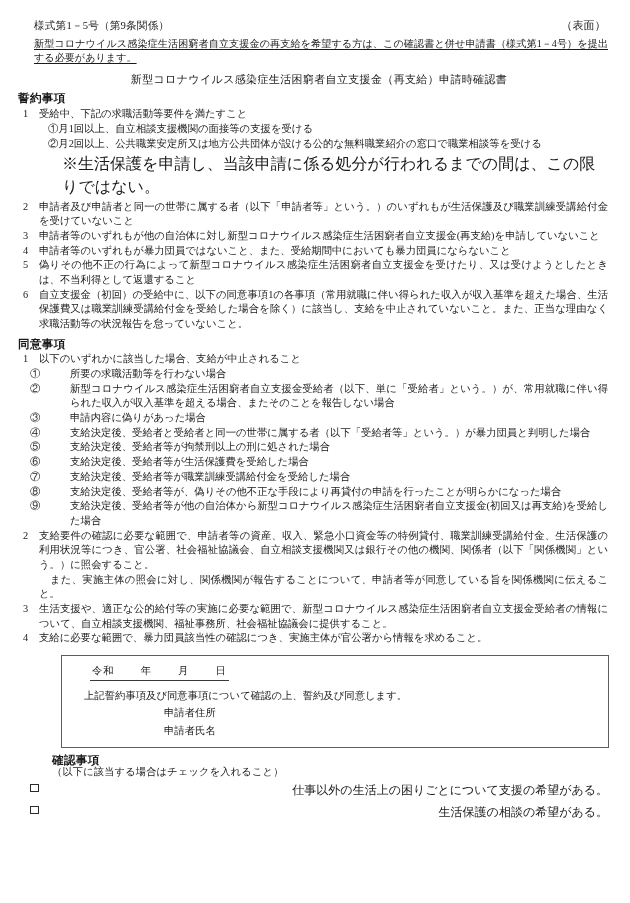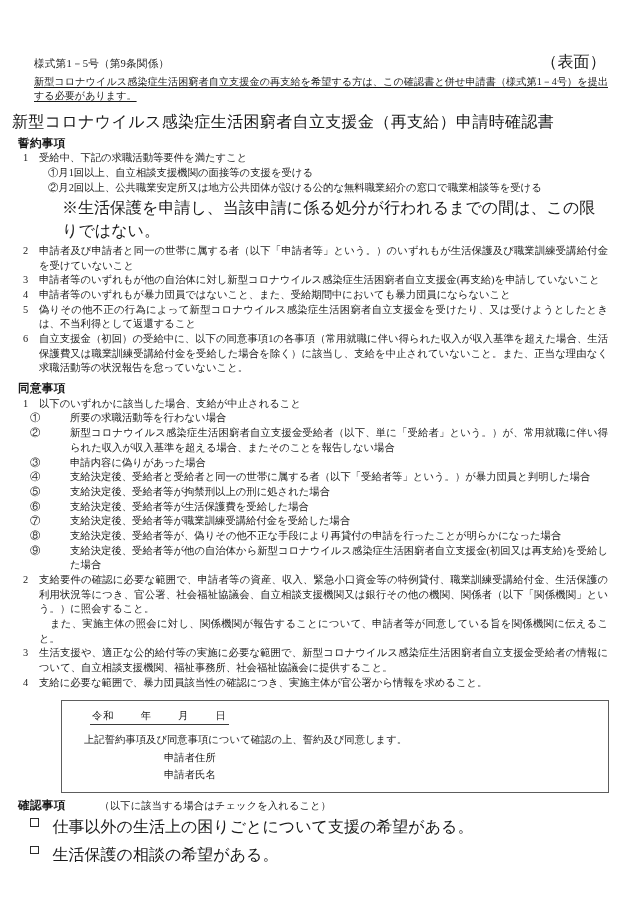--- a/index.html
+++ b/index.html
@@ -17,66 +17,66 @@
     line-height: 1.0;
     overflow: hidden;
     position: relative;
   }
   .page {
     position: relative;
     width: 630px;
     height: 663px;
     padding: 4px;
     box-sizing: border-box;
-    margin-top: 34px;
   }
 
   
   .hdr-row {
     display: flex;
     justify-content: space-between;
     align-items: baseline;
     padding: 16px 20px 0 30px;
   }
   .hdr-form-no { font-size: 10.6px; letter-spacing: .2px; }
-  .hdr-side    { font-size: 16px; letter-spacing: .2px; text-align: right; }
+  .hdr-side    { font-size: 11px; letter-spacing: .2px; text-align: right; }
 
   
   .notice {
     margin: 5px 18px 0 30px;
     font-size: 10.1px;
     line-height: 1.42;
     text-align: justify;
     text-justify: inter-character;
   }
   .notice span {
     text-decoration: underline;
     text-underline-offset: 2.2px;
     text-decoration-thickness: .7px;
   }
 
   
   .doc-title {
-    text-align: left;
-    font-size: 16px;
+    text-align: center;
+    font-size: 11px;
     margin: 8px 0 0 8px;
     letter-spacing: .35px;
     line-height: 1.2;
   }
 
   
   .sec-head {
     font-weight: bold;
     font-size: 11.6px;
     margin: 7px 0 2px 14px;
     letter-spacing: .3px;
   }
   .sec-head.inline-note {
     display: flex;
     align-items: baseline;
+    flex-direction: column;
   }
   .sec-head .note {
     font-weight: normal;
     font-size: 10.2px;
     margin-left: 34px;
     letter-spacing: .2px;
   }
 
   .item {
     display: flex;
@@ -137,22 +137,23 @@
   }
   .sig-mayor .sama { display: inline-block; margin-left: 56px; }
   .sig-stmt { margin: 7px 0 0 12px; }
   .sig-field { margin: 2px 0 0 92px; }
 
   
   .chk-item {
     display: flex;
     align-items: flex-start;
     margin: 5px 18px 0 26px;
-    font-size: 16px;
+    font-size: 12px;
     line-height: 1.4;
+    justify-content: space-between;
   }
   .chk-box {
     flex: 0 0 auto;
     width: 8.5px;
     height: 8.5px;
     border: 1px solid #2b2b2b;
     margin: 2px 14px 0 0;
     box-sizing: border-box;
     background: #fff;
   }

